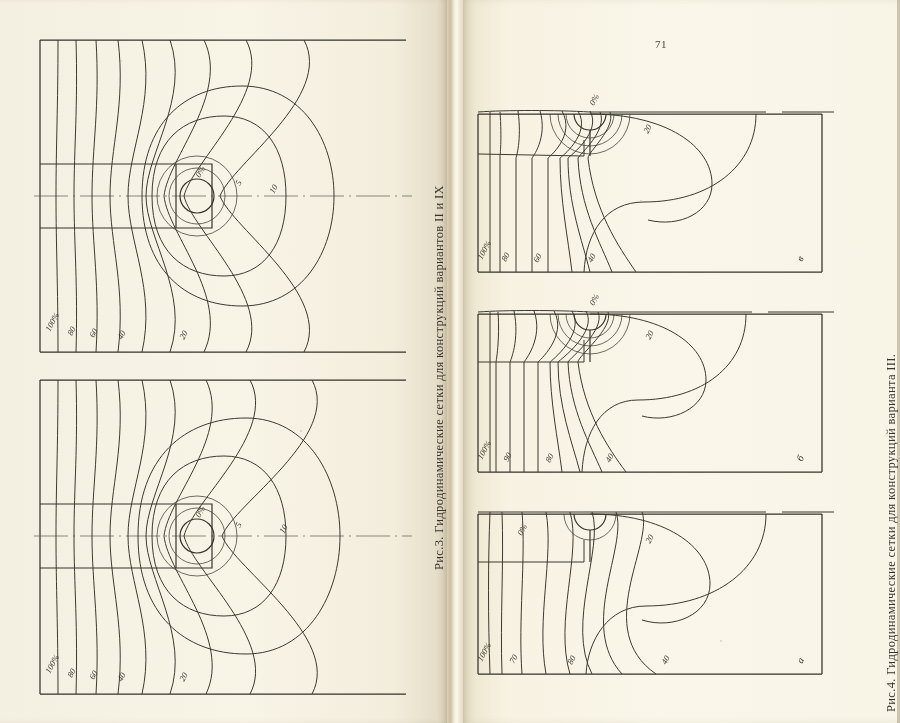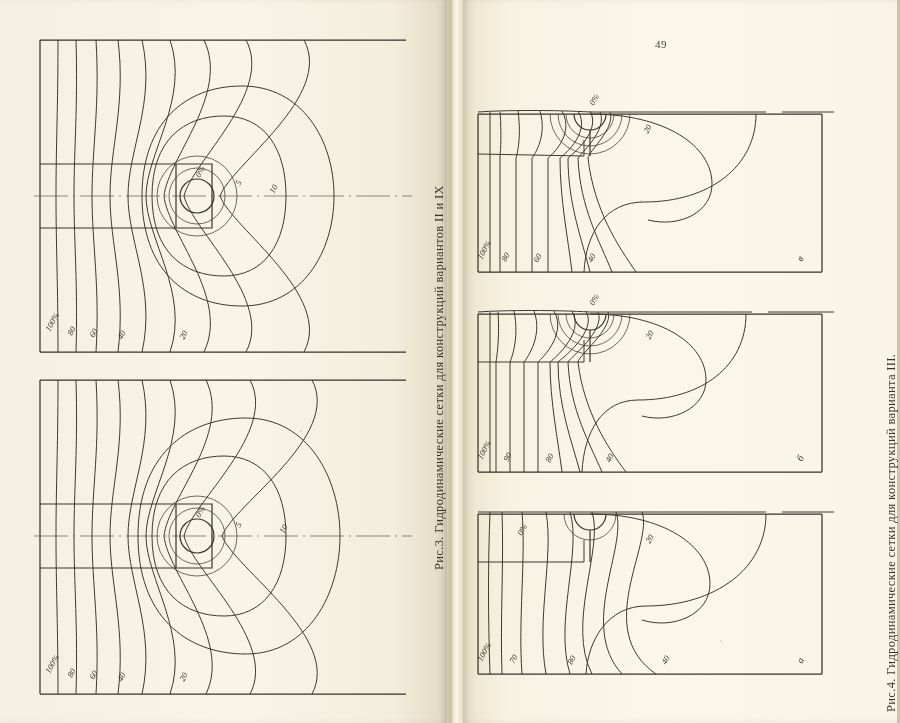--- a/index.html
+++ b/index.html
@@ -51,21 +51,21 @@
 </head>
 <body>
 
 <div id="page">
 
   <div class="sheet" id="left-sheet"></div>
   <div id="gutter"></div>
   <div class="sheet" id="right-sheet"></div>
   <div class="edge-dark" style="left:897px;"></div>
 
-  <div class="txt" id="page-number">49</div>
+  <div class="txt" id="page-number">71</div>
 
   <div class="fig" style="left:34px;top:36px;">
     <svg width="378" height="320" viewBox="0 0 378 320">
 
       <path class="ln-frame" d="M6 4 L372 4 M6 4 L6 316 M6 316 L372 316"></path>
 
       <path class="ln-axis" d="M0 160 L378 160"></path>
 
       <path class="ln-box" d="M6 128 L178 128 L178 192 L6 192"></path>
       <path class="ln-box" d="M142 128 L142 192"></path>

